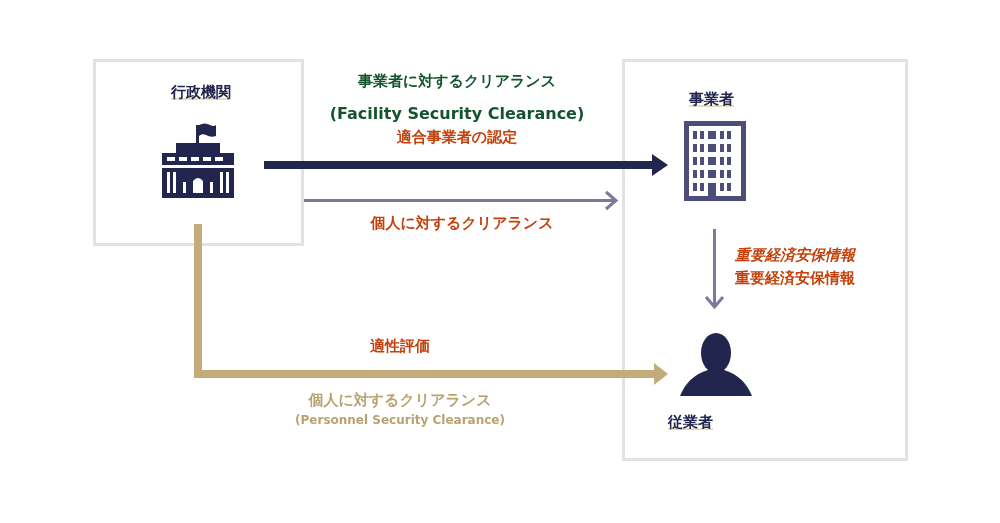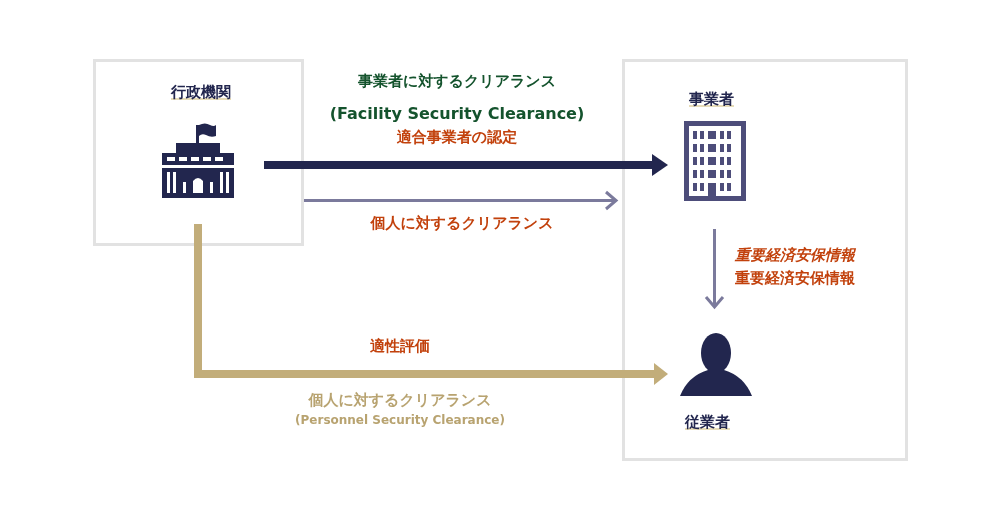--- a/index.html
+++ b/index.html
@@ -100,21 +100,21 @@
   </g>
 
   <g fill="#22264e">
     <ellipse cx="716" cy="353" rx="15" ry="20"></ellipse>
     <path d="M680,396 Q688,376 708,370 L724,370 Q744,376 752,396 Z"></path>
   </g>
 </svg>
 
 <div class="label" style="left:171px; top:83px;">行政機関</div>
 <div class="label" style="left:689px; top:90px;">事業者</div>
-<div class="label" style="left:685px; top:413px;">従業者</div>
+<div class="label" style="left:668px; top:413px;">従業者</div>
 
 <div class="txt navy" style="left:332px; top:72px; width:250px;">事業者に対するクリアランス</div>
 <div class="txt navy" style="left:322px; top:104px; width:270px; font-size:16px;">(Facility Security Clearance)</div>
 <div class="txt grey" style="left:362px; top:128px; width:190px;">適合事業者の認定</div>
 
 <div class="txt grey" style="left:352px; top:214px; width:220px;">個人に対するクリアランス</div>
 
 <div class="txt grey" style="left:735px; top:246px; text-align:left;font-style:italic;">重要経済安保情報</div>
 <div class="txt grey" style="left:735px; top:269px; text-align:left;">重要経済安保情報</div>
 

